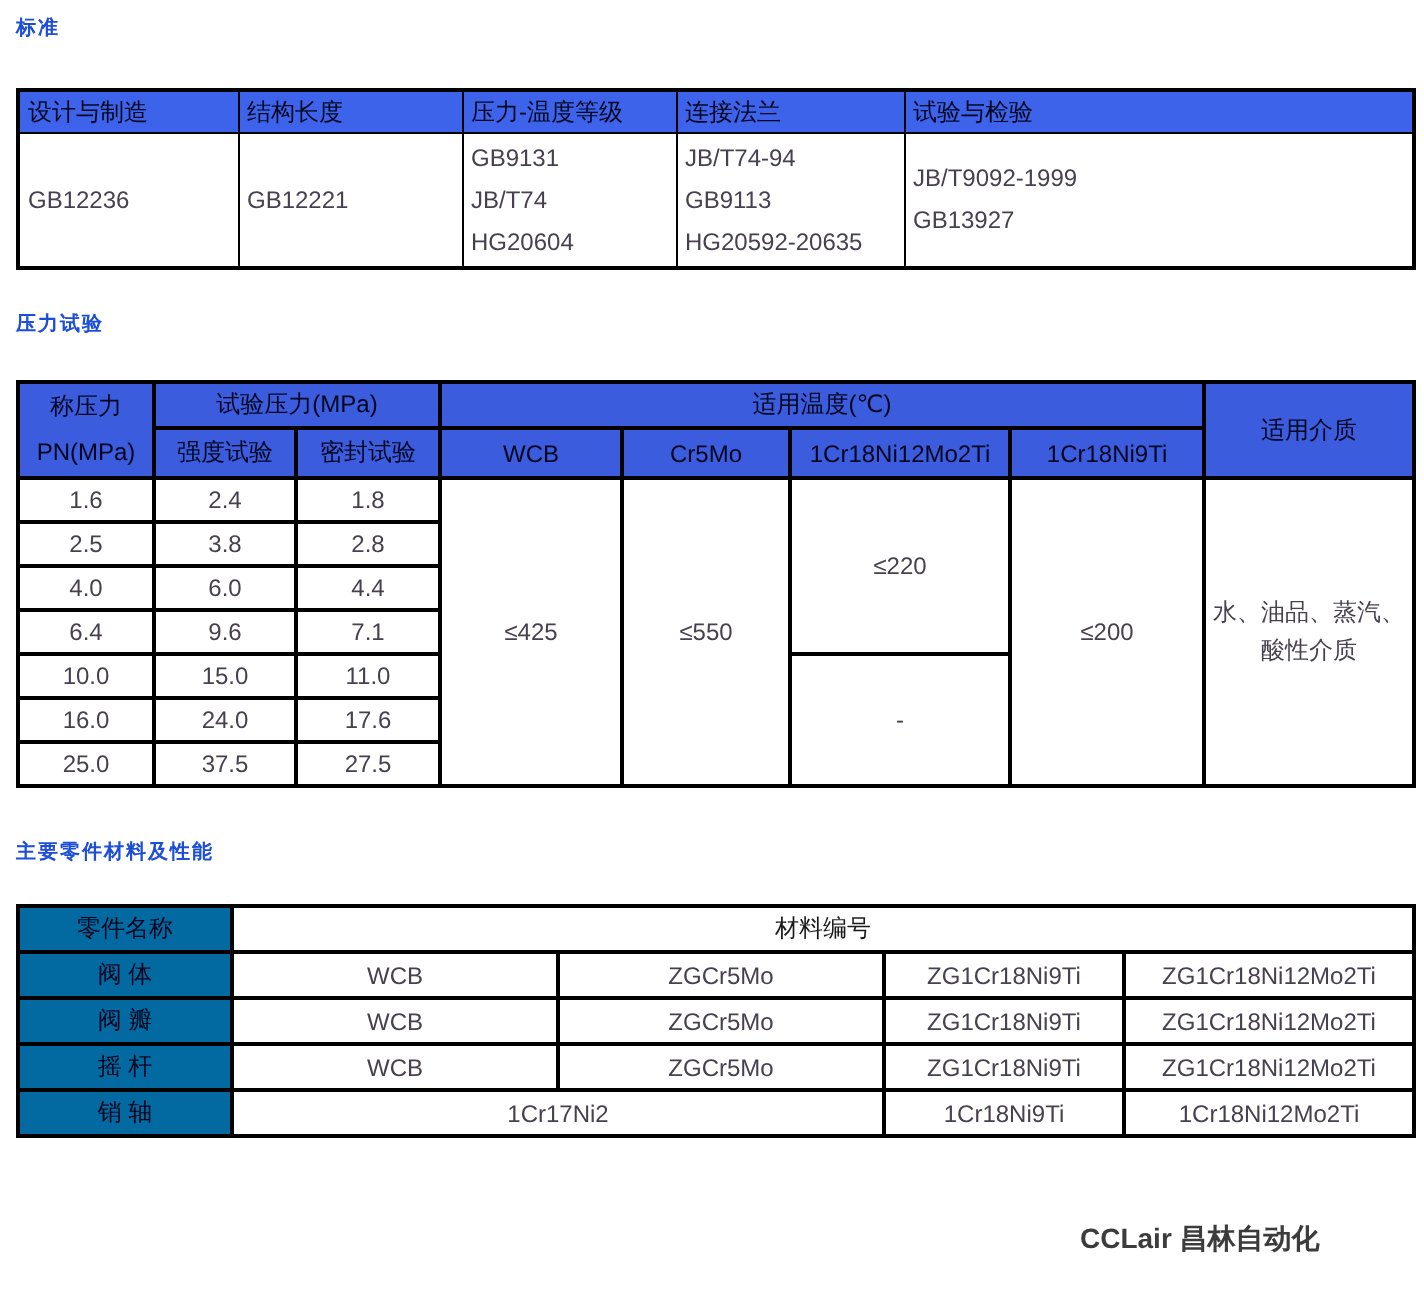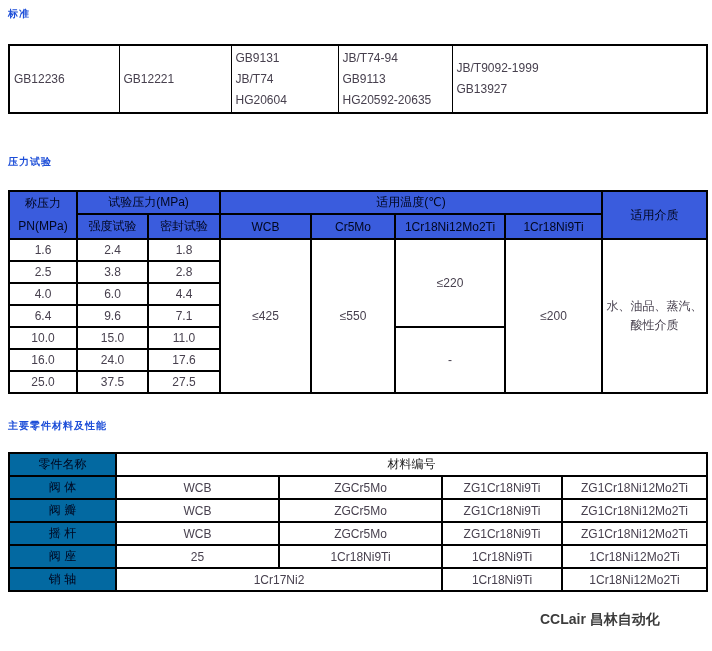--- a/index.html
+++ b/index.html
@@ -48,20 +48,27 @@
 
 <table class="t1">
   <colgroup>
       <col style="width:110px">
       <col style="width:112px">
       <col style="width:107px">
       <col style="width:114px">
       <col style="width:255px">
     </colgroup>
   <tbody>
+      <tr>
+    <th>设计与制造</th>
+    <th>结构长度</th>
+    <th>压力-温度等级</th>
+    <th>连接法兰</th>
+    <th>试验与检验</th>
+  </tr>
   <tr>
     <td>GB12236</td>
     <td>GB12221</td>
     <td>GB9131
 JB/T74
 HG20604</td>
     <td>JB/T74-94
 GB9113
 HG20592-20635</td>
     <td>JB/T9092-1999
@@ -175,27 +182,20 @@
     <td>ZG1Cr18Ni12Mo2Ti</td>
   </tr>
   <tr>
     <th class="part">摇 杆</th>
     <td>WCB</td>
     <td>ZGCr5Mo</td>
     <td>ZG1Cr18Ni9Ti</td>
     <td>ZG1Cr18Ni12Mo2Ti</td>
   </tr>
   <tr>
-    <th class="part">阀 座</th>
-    <td>25</td>
-    <td>1Cr18Ni9Ti</td>
-    <td>1Cr18Ni9Ti</td>
-    <td>1Cr18Ni12Mo2Ti</td>
-  </tr>
-  <tr>
     <th class="part">销 轴</th>
     <td colspan="2">1Cr17Ni2</td>
     <td>1Cr18Ni9Ti</td>
     <td>1Cr18Ni12Mo2Ti</td>
   </tr>
 </tbody>
   </table>
 
 <div class="watermark">CCLair 昌林自动化</div>
 

